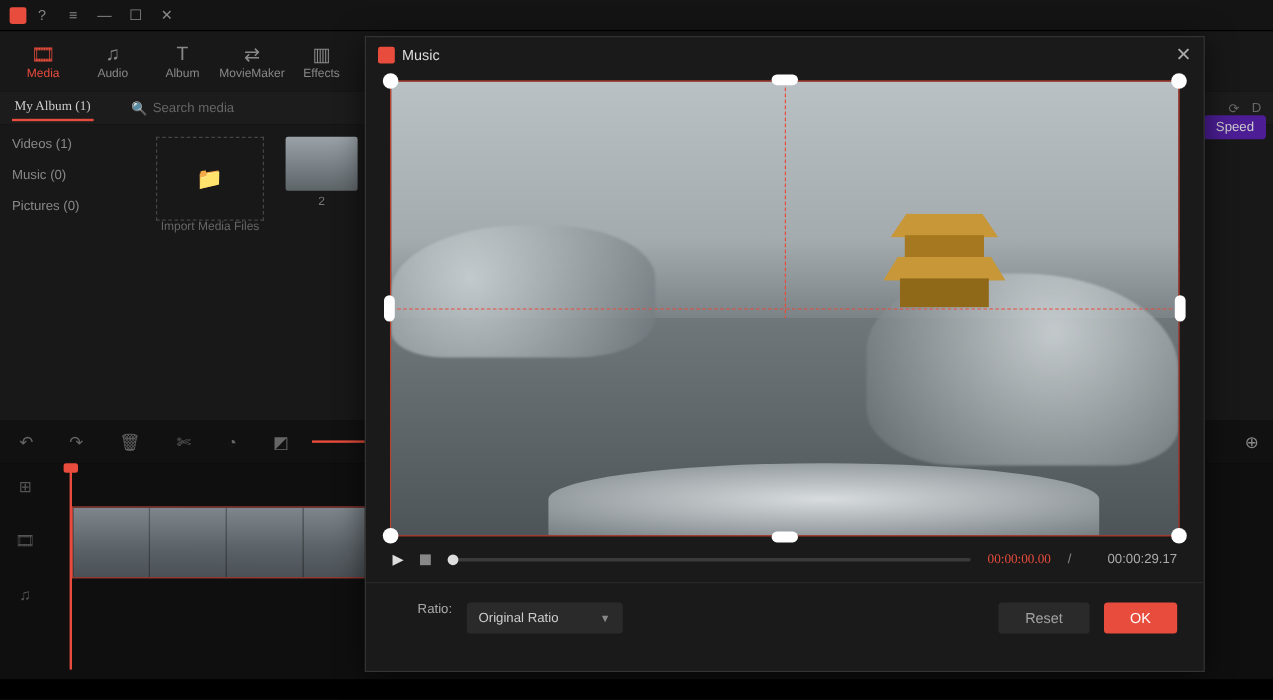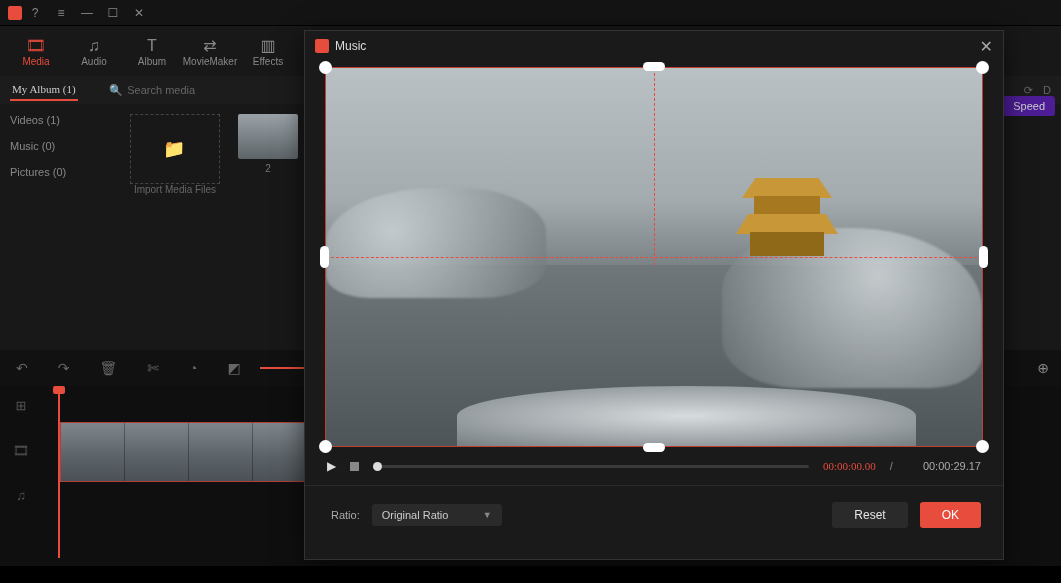--- a/index.html
+++ b/index.html
@@ -89,27 +89,27 @@
   .playerbar .play { color: #ddd; font-size: 12px; }
   .playerbar .stop { width: 9px; height: 9px; background: #888; }
   .seek { flex: 1; height: 3px; background: #3a3a3a; position: relative; border-radius: 2px; }
   .seek .dot { position: absolute; left: 0; top: -3px; width: 9px; height: 9px; background: #ddd; border-radius: 50%; }
   .timecur { color: #e74c3c; font-family: Liberation Serif, serif; }
   .timesep { color: #888; }
   .timetot { color: #aaa; padding-left: 16px; }
 
   .divider { height: 1px; background: #2a2a2a; margin: 8px 0; }
 
-  .footerbar { display: flex; align-items: center; padding: 8px 22px 14px 26px; gap: 12px; font-size: 11px; }
+  .footerbar { display: flex; padding: 8px 22px 14px 26px; gap: 12px; font-size: 11px; margin-left: 17px; }
   .footerbar .lbl { color: #aaa; }
   .ratio { background: #2a2a2a; color: #ccc; padding: 5px 10px; border-radius: 3px; width: 130px; display: flex; align-items: center; justify-content: space-between; font-size: 11px; }
   .ratio .chev { color: #888; font-size: 9px; }
   .spacer { flex: 1; }
   .btn { padding: 6px 22px; border-radius: 3px; font-size: 12px; }
-  .btn.reset { background: #2a2a2a; color: #e5e5e5; }
+  .btn.reset { background: #2a2a2a; color: #a3a3a3; }
   .btn.ok { background: #e74c3c; color: #fff; }
 </style>
 </head>
 <body>
 
 <div class="titlebar">
   <div class="logo"></div>
   <div class="winbtns">
     <span>?</span>
     <span>≡</span>

